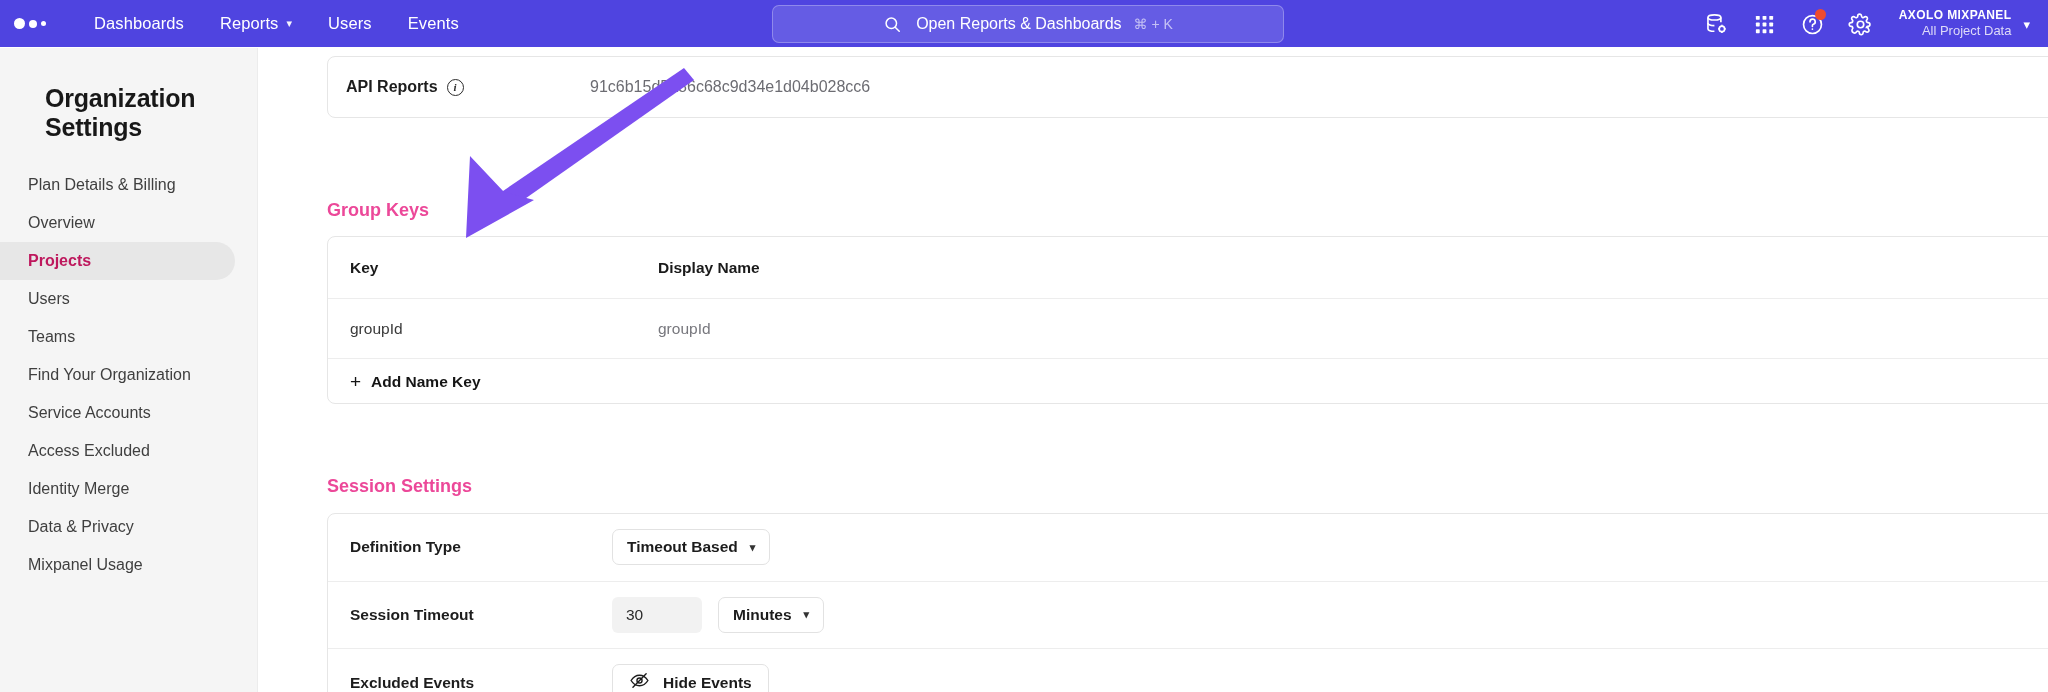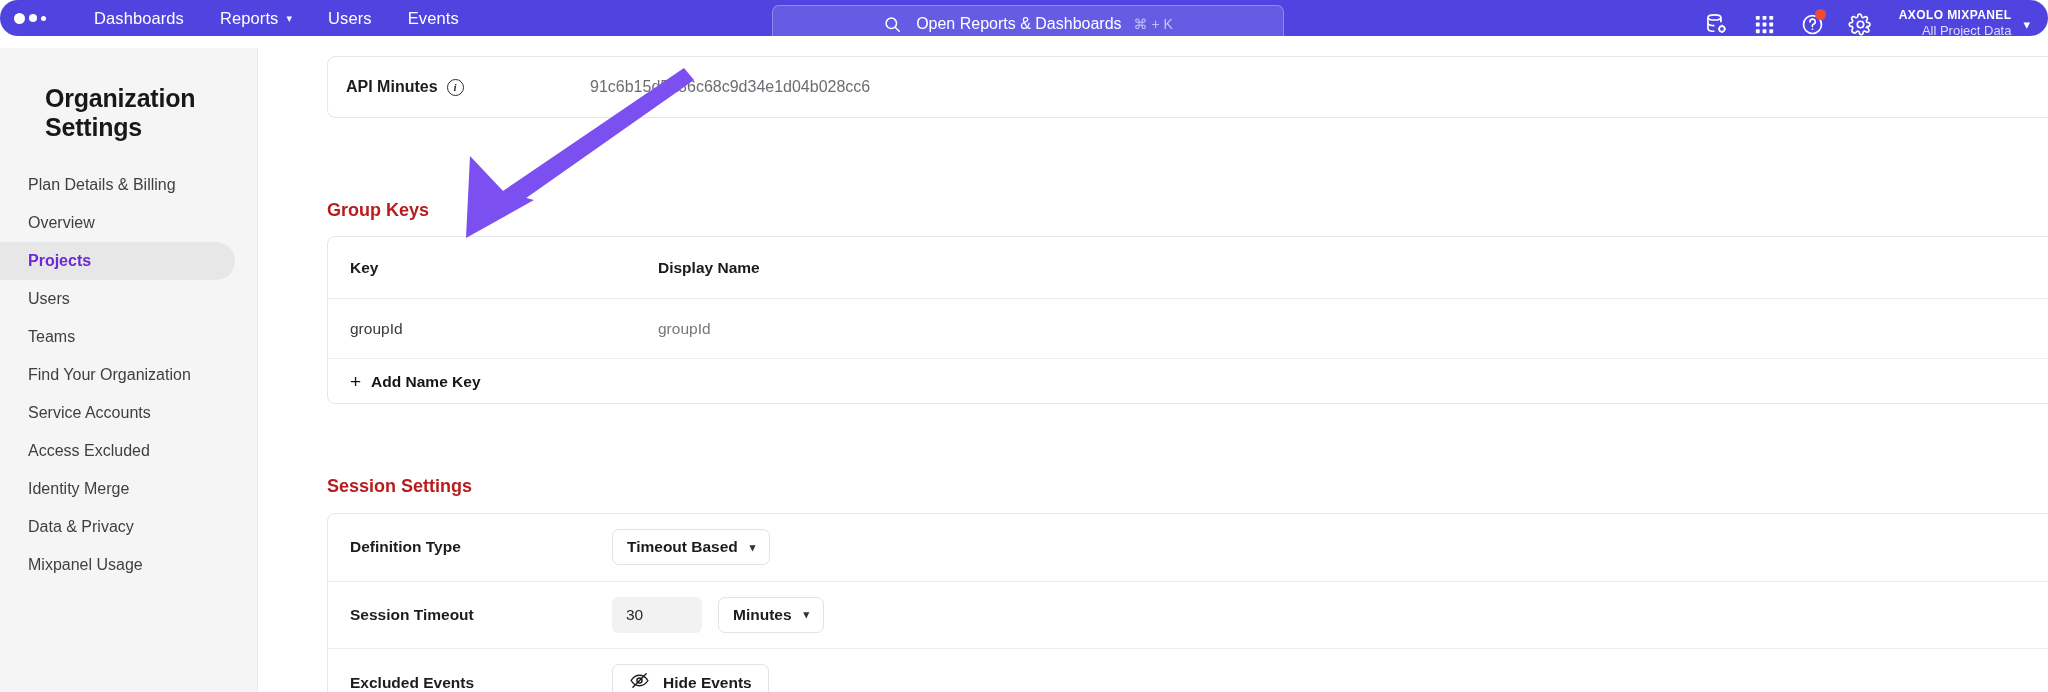--- a/index.html
+++ b/index.html
@@ -7,25 +7,24 @@
     width: 2048px; height: 692px;
     background: #ffffff;
     font-family: "Liberation Sans", sans-serif;
     overflow: hidden;
   }
   #app { position: relative; width: 2048px; height: 692px; }
 
   
   .topnav {
     position: absolute; top: 0; left: 0;
-    width: 2048px; height: 36px;
+    width: 2048px; height: 47px;
     background: #4f44e0;
     display: flex; align-items: center;
     z-index: 20;
-    border-radius: 23px;
   }
   .logo {
     display: flex; align-items: center; gap: 4px;
     margin-left: 14px; margin-right: 30px;
   }
   .logo .d1 { width: 11px; height: 11px; border-radius: 50%; background:#fff; }
   .logo .d2 { width: 8px;  height: 8px;  border-radius: 50%; background:#fff; }
   .logo .d3 { width: 5px;  height: 5px;  border-radius: 50%; background:#fff; }
 
   .navlinks { display:flex; align-items:center; gap: 0px; }
@@ -84,21 +83,21 @@
     font-size: 25px; font-weight: bold; color:#181818;
     padding: 36px 0 0 45px; letter-spacing: -.2px;
   }
   .side-list { margin-top: 24px; padding-right: 22px; }
   .side-item {
     height: 38px; display:flex; align-items:center;
     padding-left: 28px; font-size: 16px; color:#3f3f3f;
     border-radius: 0 19px 19px 0; cursor:pointer;
     margin-bottom: 0px;
   }
-  .side-item.active { background:#e7e7e7; color:#6d28d9; font-weight: bold; }
+  .side-item.active { background:#e7e7e7; color:#be185d; font-weight: bold; }
 
   
   .main {
     position:absolute; left:258px; top:48px;
     width: 1790px; height: 644px;
     background:#ffffff; overflow:hidden;
   }
 
   .card {
     position:absolute; left: 69px; width: 1952px;
@@ -121,21 +120,21 @@
     font-size:11px; font-weight:bold; font-style: italic;
     display:flex; align-items:center; justify-content:center;
     font-family:"Liberation Serif", serif; cursor:pointer;
   }
 
   
   .sec-head {
     position:absolute; left: 69px; width: 1952px;
     display:flex; align-items:center; justify-content:space-between;
   }
-  .sec-title { font-size: 18px; font-weight:bold; color:#b91c1c; }
+  .sec-title { font-size: 18px; font-weight:bold; color:#ec4899; }
 
   
   #card-group { top: 188px; height: 168px; }
   .gk-head {
     height: 62px; display:flex; align-items:center;
     border-bottom:1px solid #ededed;
   }
   .gk-row {
     height: 60px; display:flex; align-items:center;
     border-bottom:1px solid #ededed; position:relative;
@@ -321,21 +320,21 @@
         <span>Mixpanel Usage</span>
         </div>
     </div>
   </div>
 
   <div class="main">
 
     <div class="card" id="card-api">
       <div class="inner">
         <div class="api-label">
-          <span class="row-label">API Minutes</span>
+          <span class="row-label">API Reports</span>
           <span class="info-i">i</span>
         </div>
         <span class="row-value">91c6b15d5a86c68c9d34e1d04b028cc6</span>
       </div>
     </div>
 
     <div class="sec-head" style="top:152px;">
       <span class="sec-title">Group Keys</span>
 
     </div>

